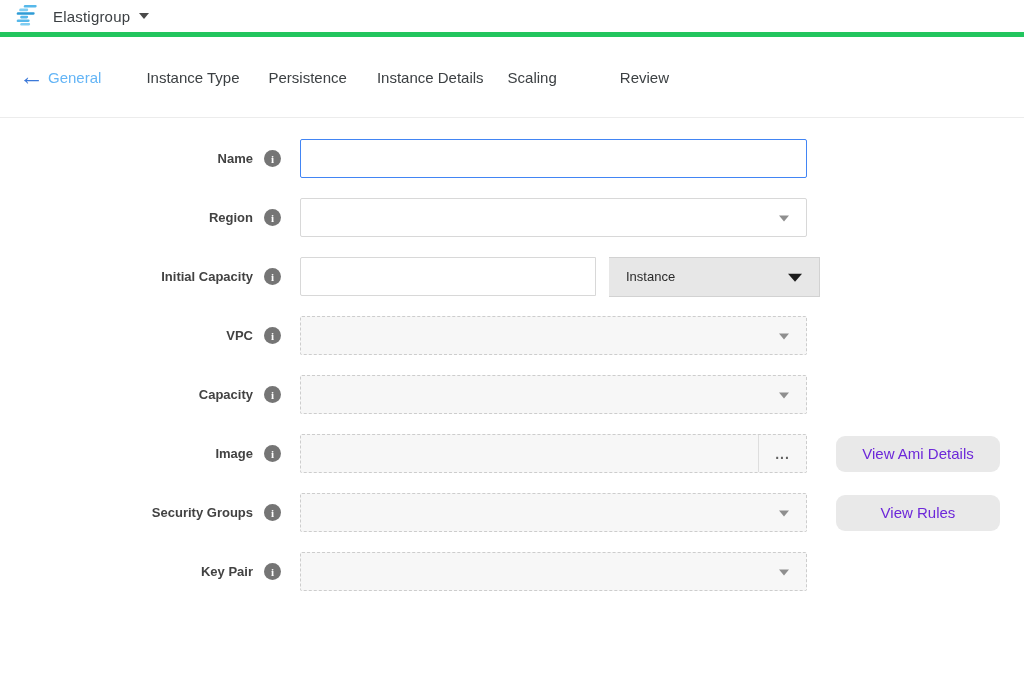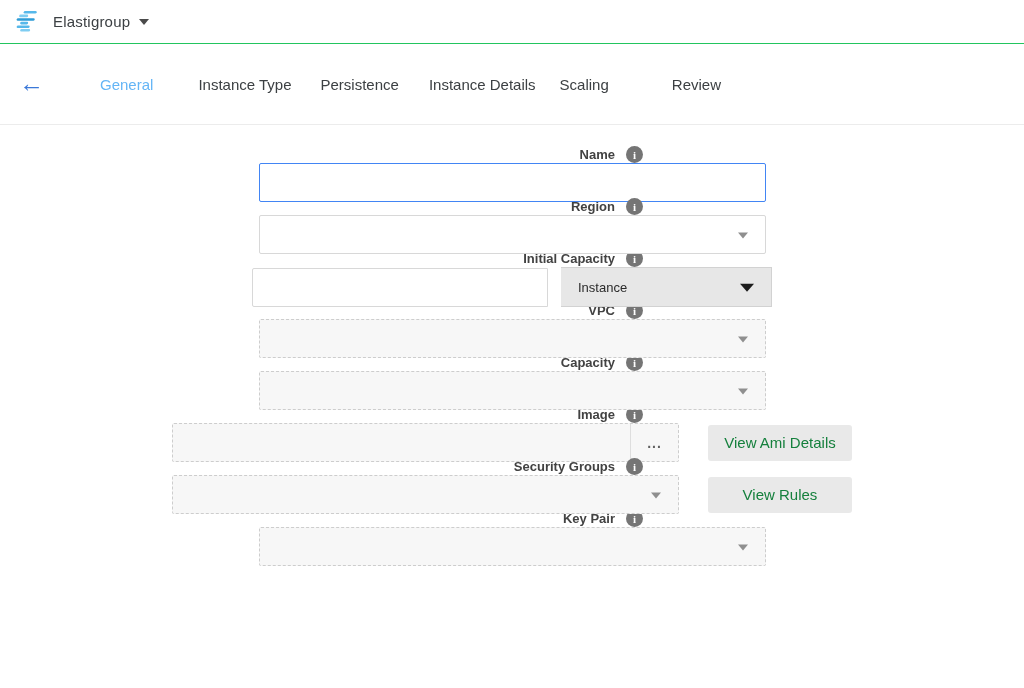--- a/index.html
+++ b/index.html
@@ -1,45 +1,45 @@
 <!DOCTYPE html>
 <html><head>
 <meta charset="utf-8">
 <style>
   * { margin:0; padding:0; box-sizing:border-box; }
   html,body { width:1024px; height:688px; background:#fff;
     font-family:"Liberation Sans", sans-serif; overflow:hidden; }
 
   
-  .topbar { height:44px; display:flex; align-items:center;
-    padding-left:14px; border-bottom:1px solid #22c55e; background:#fff; }
+  .topbar { height:37px; display:flex; align-items:center;
+    padding-left:14px; border-bottom:5px solid #22c55e; background:#fff; }
   .logo { width:28px; height:24px; margin-right:11px; }
   .app-name { font-size:15px; color:#3c4043; letter-spacing:.2px; }
   .caret { width:0; height:0; border-left:5px solid transparent;
     border-right:5px solid transparent; border-top:6px solid #4a4a4a;
     display:inline-block; }
   .app-caret { margin-left:9px; }
 
   
   .tabbar { height:81px; position:relative; display:flex; align-items:center;
     border-bottom:1px solid #ececec; background:#fff; }
   .back-arrow { position:absolute; left:19px; top:50%; transform:translateY(-54%);
     color:#3b78d8; font-size:25px; line-height:1; cursor:pointer; }
-  .tabs { display:flex; align-items:flex-start; padding-left:100px; }
+  .tabs { display:flex; align-items:flex-start; padding-left:48px; }
   .tab { font-size:15px; color:#3c4043; cursor:pointer; white-space:nowrap; }
   .tab.active { color:#64b5f6; }
   .tab:nth-child(1){ margin-right:45px; }
   .tab:nth-child(2){ margin-right:29px; }
   .tab:nth-child(3){ margin-right:30px; }
   .tab:nth-child(4){ margin-right:24px; }
   .tab:nth-child(5){ margin-right:63px; }
 
   
   .form { padding-top:21px; }
-  .row { display:flex; align-items:center; margin-bottom:13px; height:39px;flex-direction:column; }
+  .row { display:flex; align-items:center; margin-bottom:20px; height:39px; }
   .label-col { width:300px; display:flex; align-items:center;
     justify-content:flex-end; padding-right:19px; flex:none; }
   .field-label { font-size:13px; font-weight:bold; color:#424242;
     margin-right:11px; white-space:nowrap; }
   .info-badge { width:17px; height:17px; border-radius:50%; background:#757575;
     color:#fff; font-size:11px; font-weight:bold; display:flex;
     align-items:center; justify-content:center; cursor:pointer; flex:none;
     font-family:"Liberation Serif", serif; }
   .field-col { display:flex; align-items:center;gap:13px; }
 
@@ -72,22 +72,22 @@
 
   
   .image-input { width:507px; height:39px; border:1px dashed #cdcdcd;
     border-radius:2px; background:#f7f7f7; display:flex; align-items:stretch; }
   .image-input .fill { flex:1; }
   .image-input .vsep { width:1px; background:#dedede; }
   .image-input .dots { width:47px; display:flex; align-items:center;
     justify-content:center; font-size:14px; color:#616161; letter-spacing:1px;
     font-weight:bold; cursor:pointer; }
 
-  .gray-btn { margin-left:16px; width:144px; height:36px; background:#e9e9e9;
-    border:none; border-radius:3px; color:#15803d; font-size:15px;
+  .gray-btn { margin-left:16px; width:164px; height:36px; background:#e9e9e9;
+    border:none; border-radius:9px; color:#6d28d9; font-size:15px;
     font-family:"Liberation Sans",sans-serif; cursor:pointer; white-space:nowrap; }
 </style>
 </head>
 <body>
 
 <header class="topbar">
   <svg class="logo" viewBox="0 0 28 24">
     <g transform="skewX(-8)">
       <rect x="10" y="1" width="13" height="2.6" rx="1.3" fill="#56b8ea"></rect>
       <rect x="6" y="4.6" width="9" height="2.6" rx="1.3" fill="#7fcdf2"></rect>

